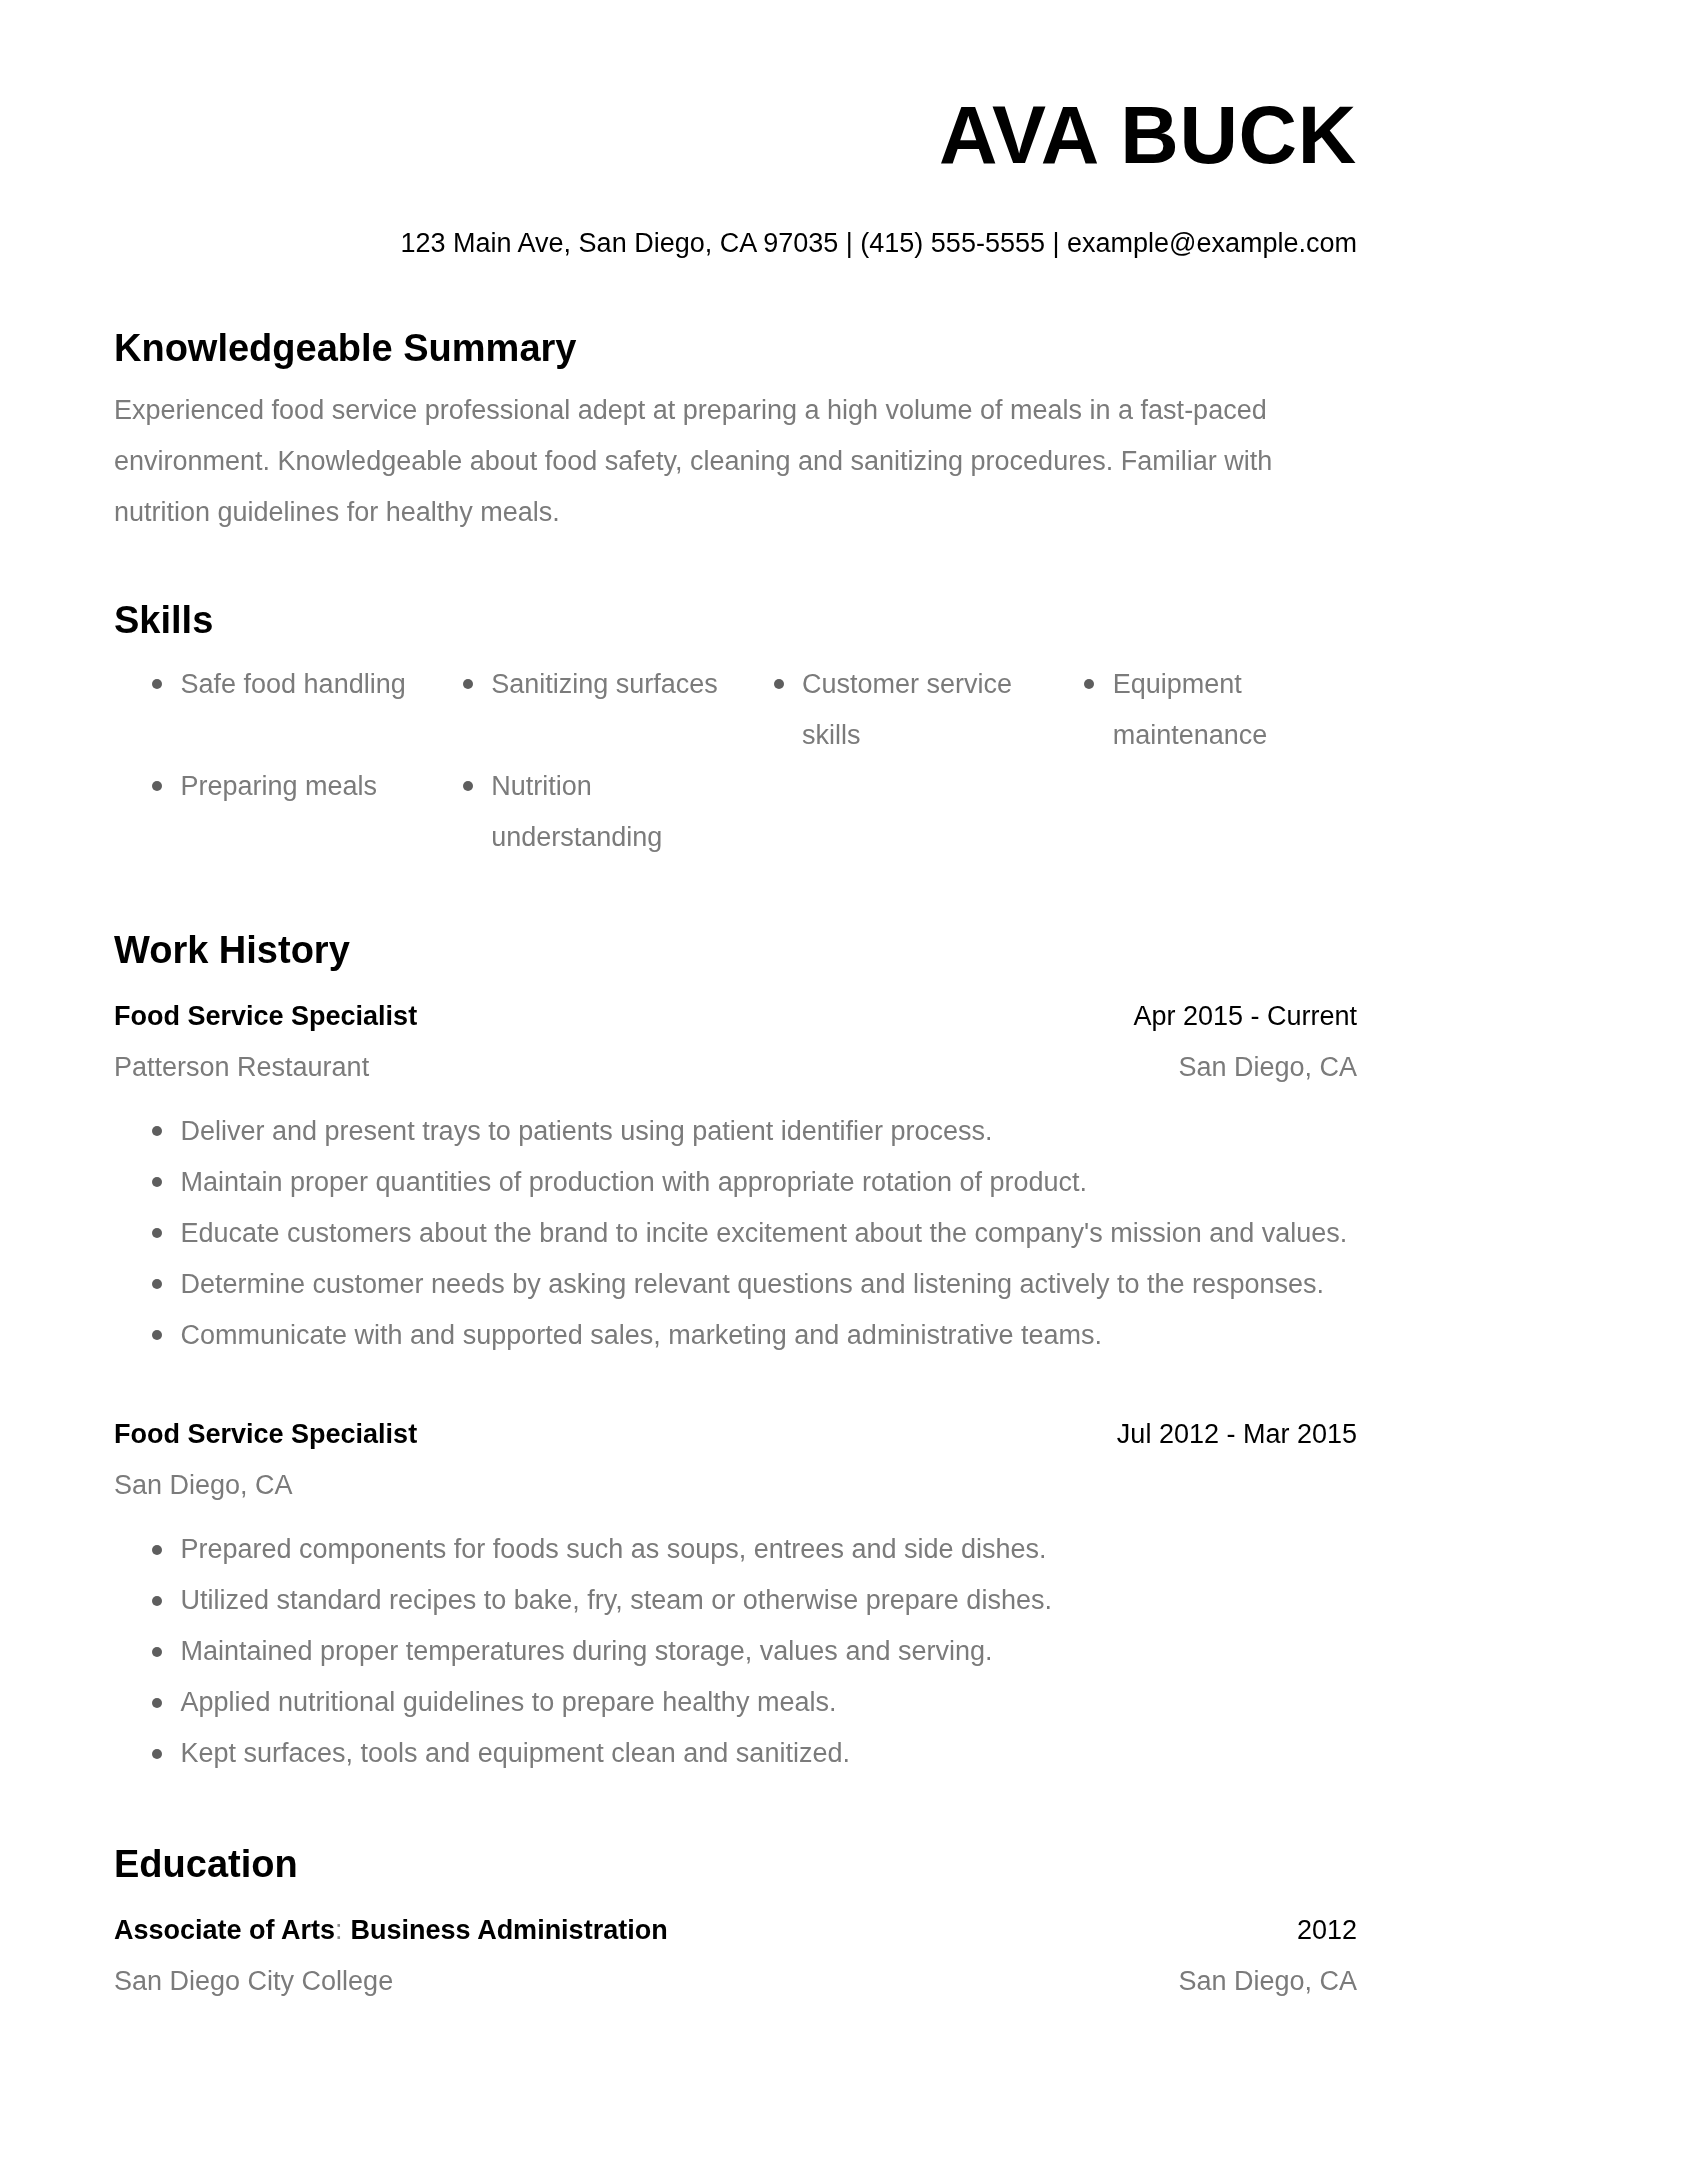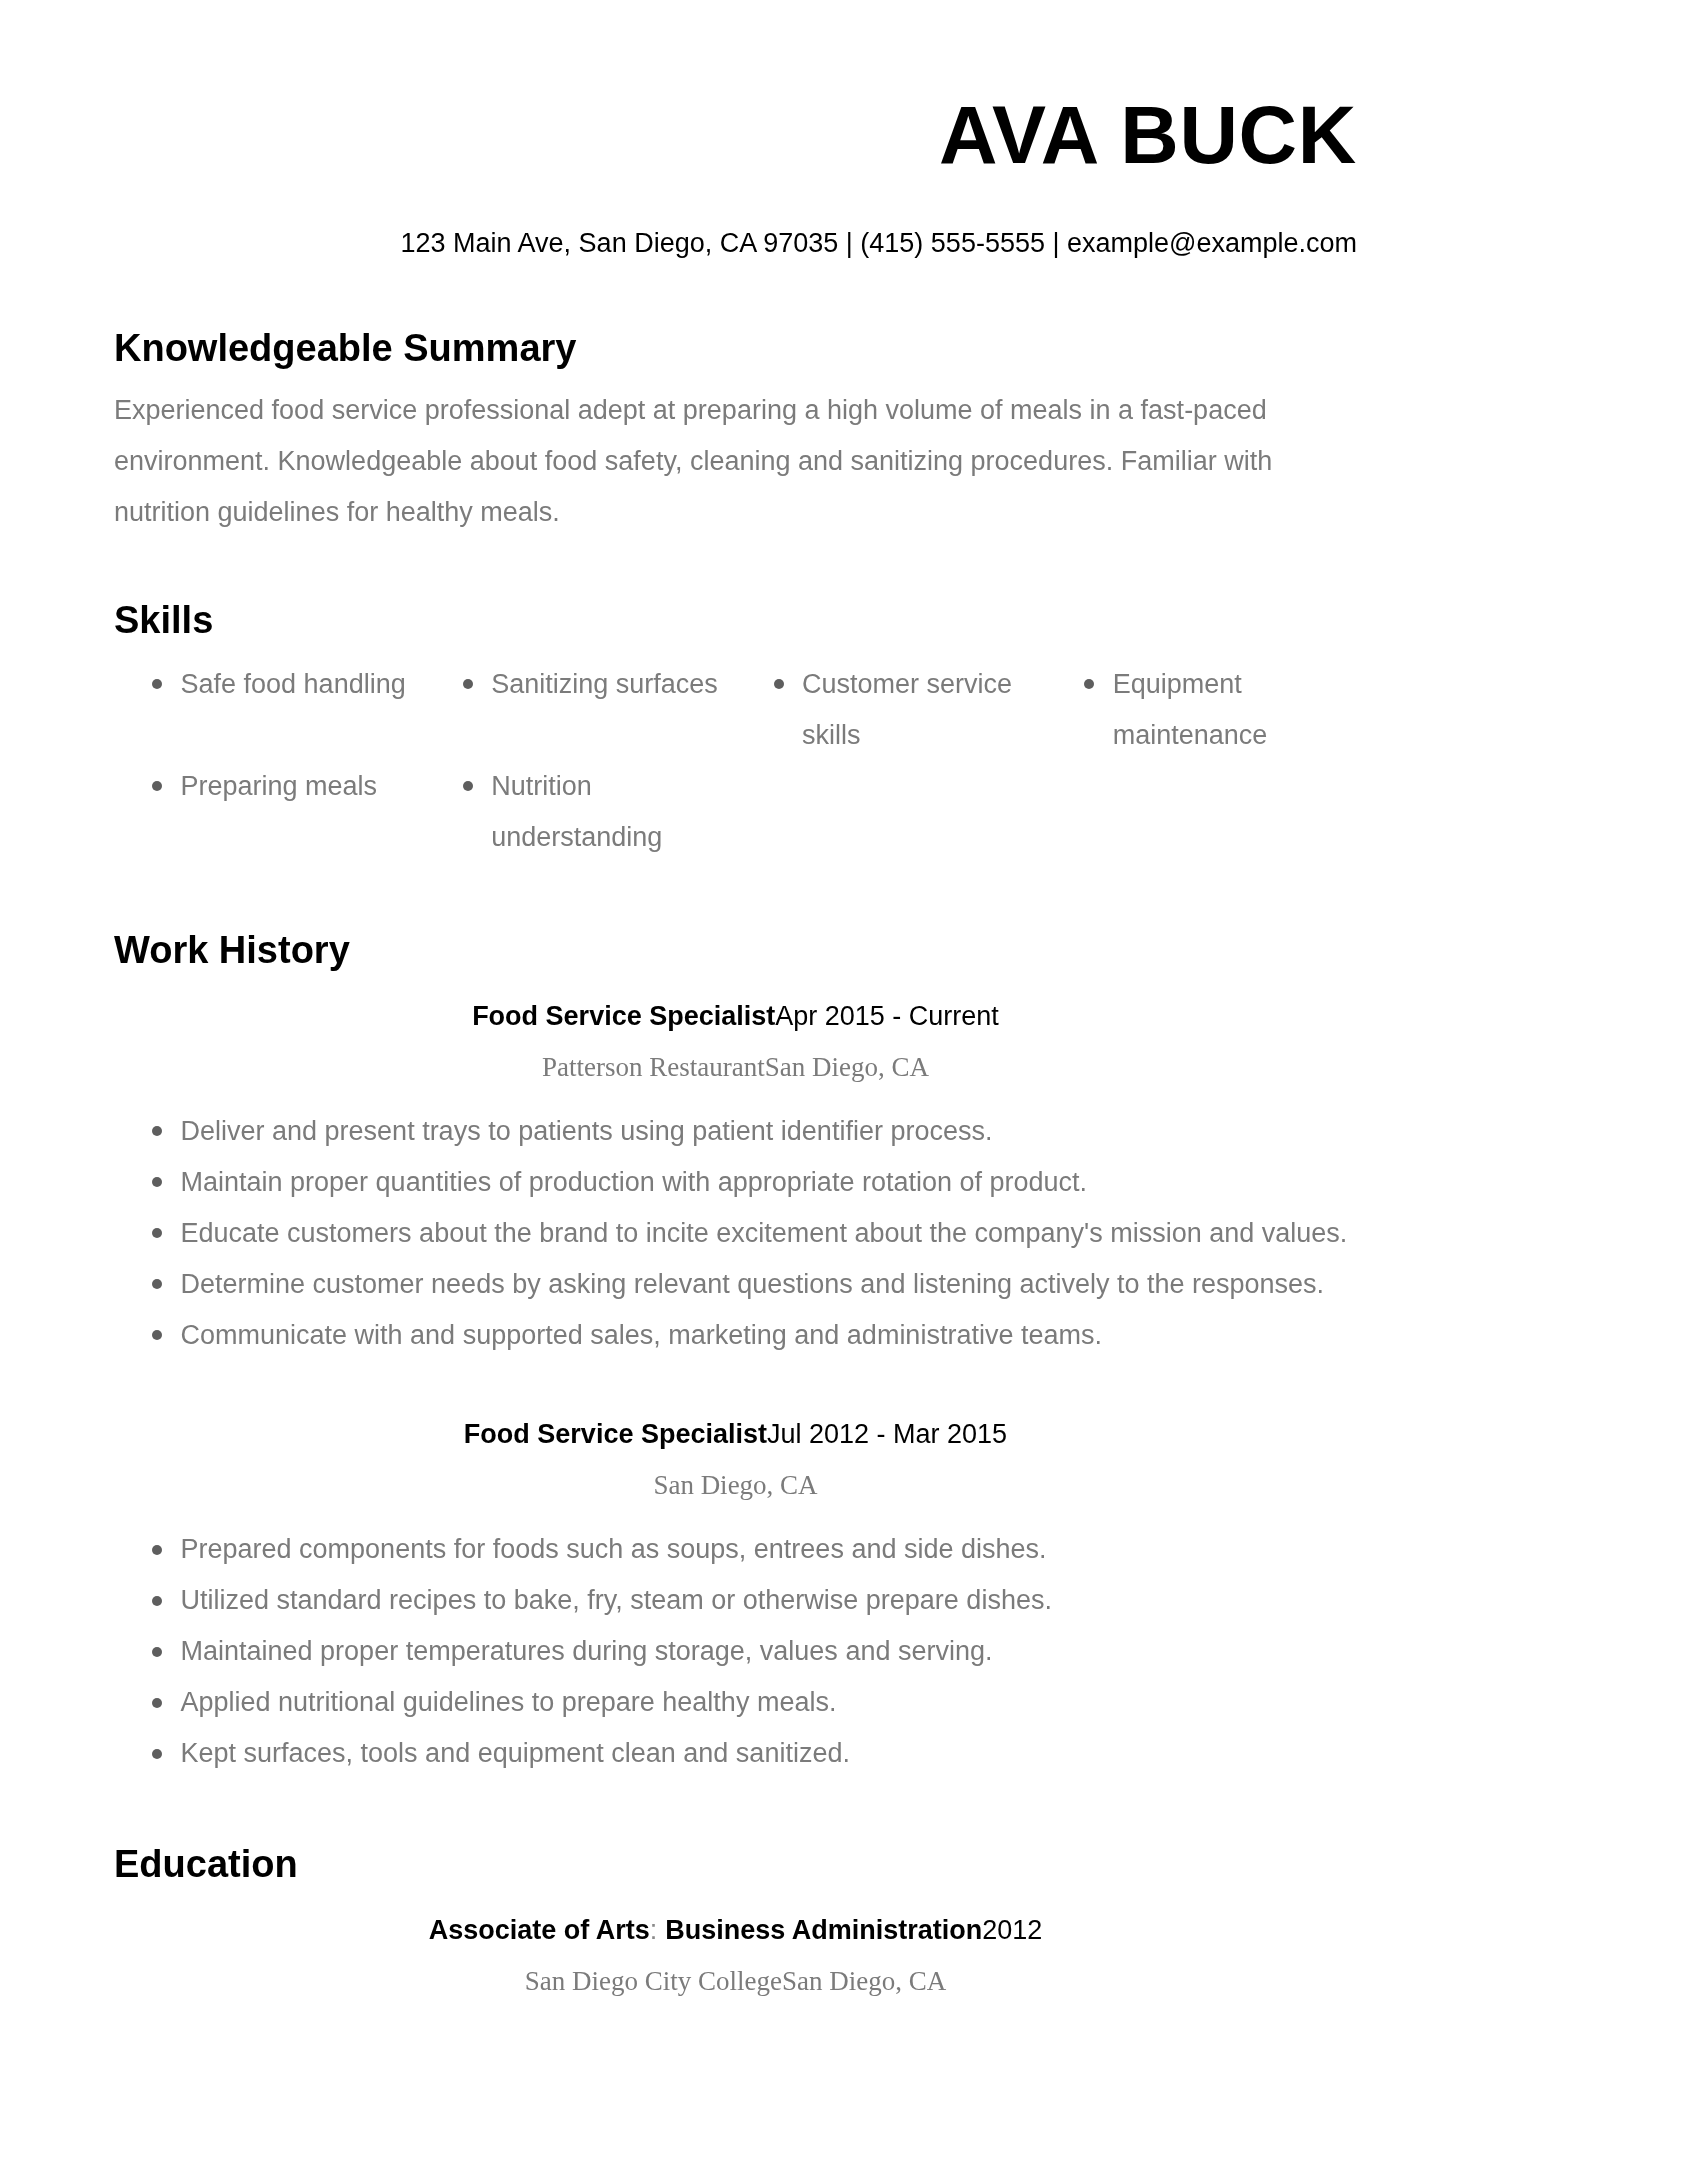--- a/index.html
+++ b/index.html
@@ -90,35 +90,35 @@
     font-size: 27px;
     line-height: 51px;
     color: #7b7b7b;
   }
 
   
   .entry { margin-top: 18.5px; }
   .entry + .entry { margin-top: 48px; }
   .row {
     display: flex;
-    justify-content: center;
+    justify-content: space-between;
     align-items: baseline;
     line-height: 51px;
   }
   .row .title {
     font-size: 27px;
     font-weight: bold;
     color: #000000;
   }
   .row .dates {
     font-size: 27px;
     color: #000000;
   }
   .row.sub { color: #7b7b7b; font-size: 27px; }
-  .row.sub span { font-size: 27px; color: #7b7b7b; font-family: Liberation Serif, serif; }
+  .row.sub span { font-size: 27px; color: #7b7b7b; }
   .colon {
     font-weight: normal;
     color: #8a8a8a;
     padding-right: 8px;
   }
 </style>
 </head>
 <body>
 
 <main class="page">

